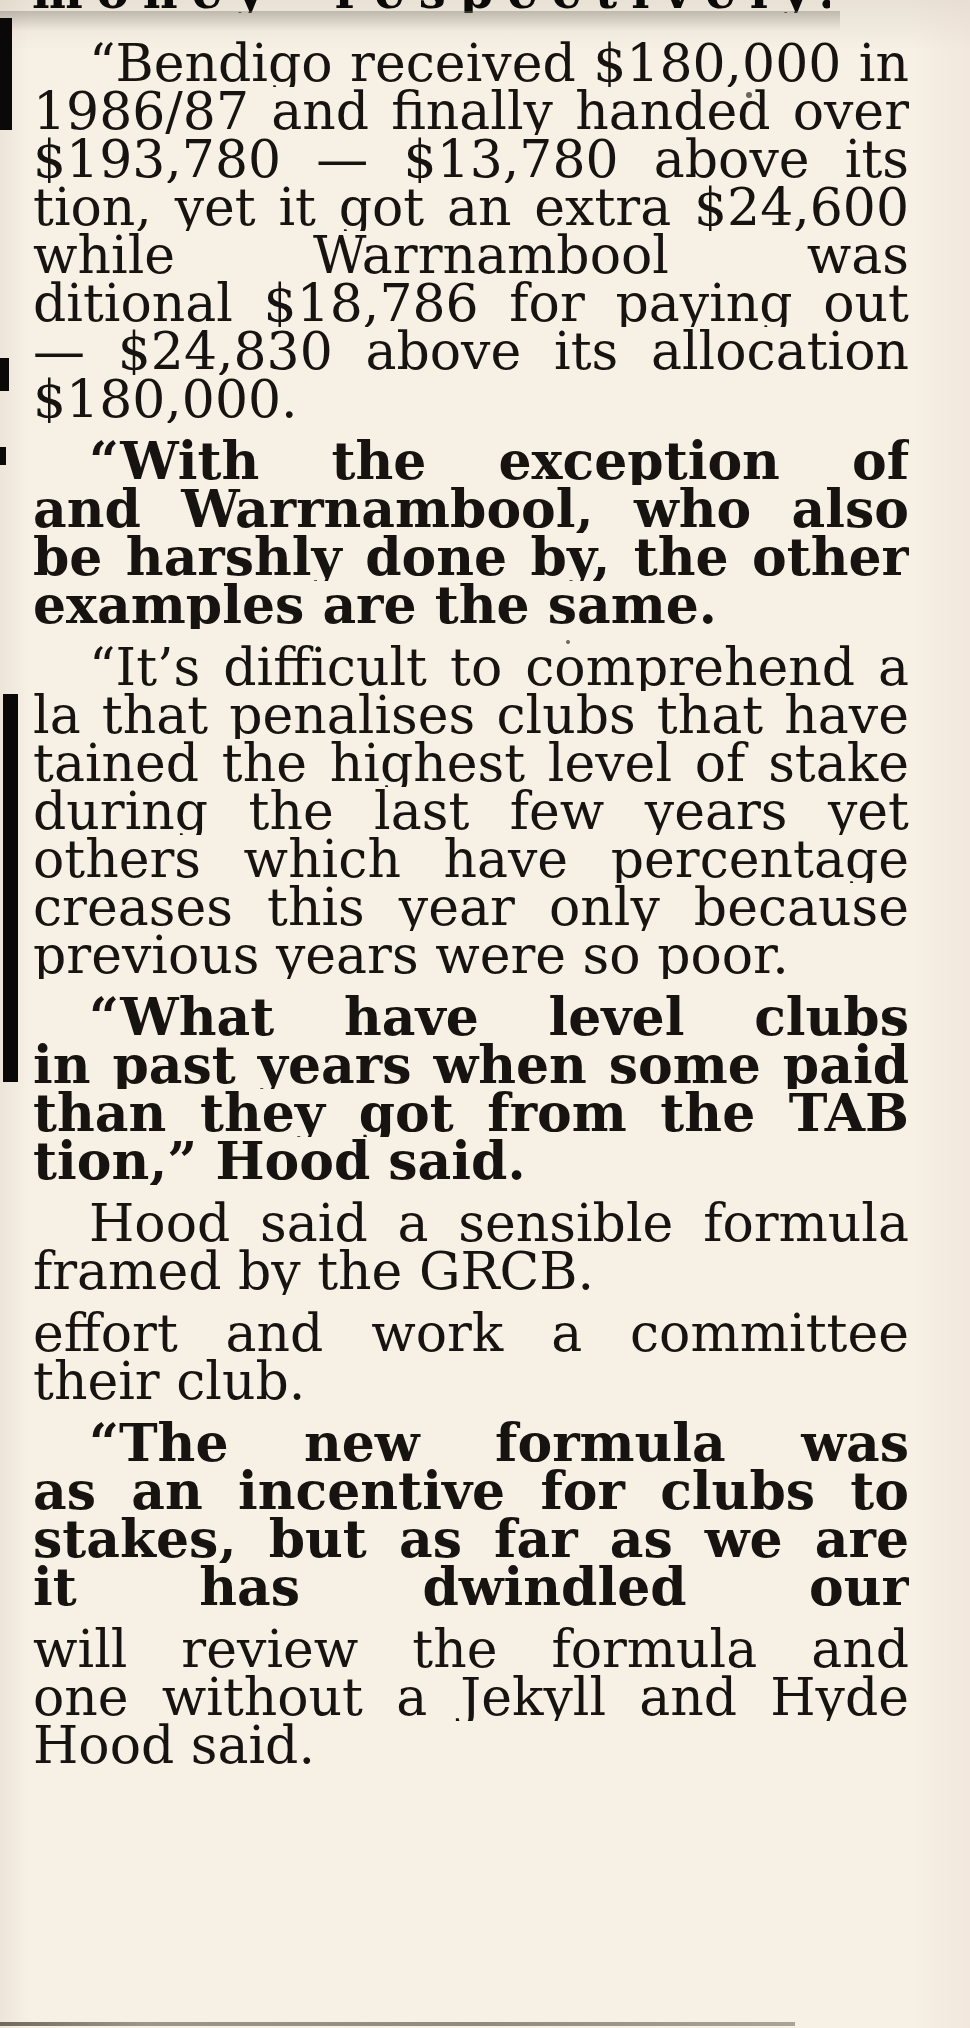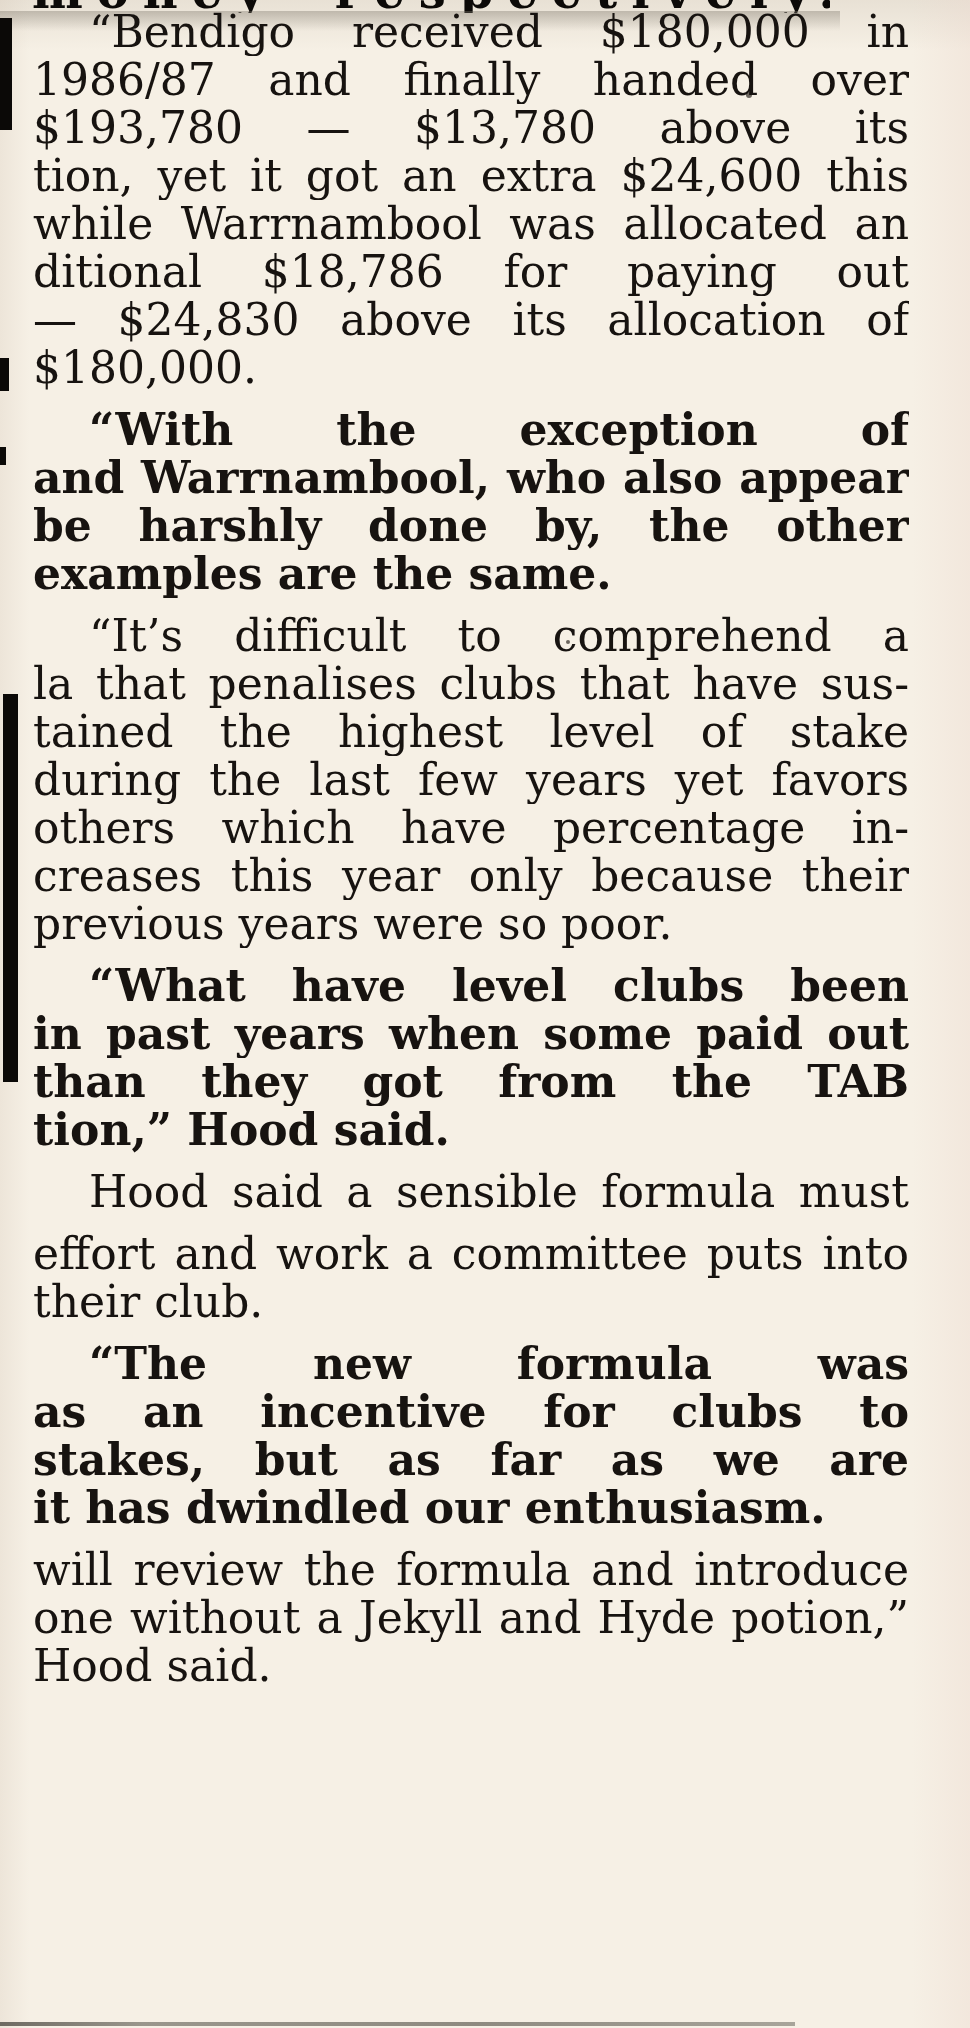--- a/index.html
+++ b/index.html
@@ -37,22 +37,22 @@
   #rule-bottom{
     position:absolute;left:0;top:2022px;width:795px;height:4px;
     background:linear-gradient(90deg,#6e6a62 0,#9a968c 18%,#8e8a80 60%,#a8a49a 100%);
   }
   .speck{position:absolute;background:rgba(60,55,48,.75);border-radius:50%;}
   #speck-1{left:746px;top:92px;width:6px;height:6px;}
   #speck-2{left:566px;top:640px;width:4px;height:4px;}
 
   
   #column{
-    position:absolute;left:33px;top:8px;width:876px;
-    font-size:44px;line-height:48px;
+    position:absolute;left:33px;top:39px;width:876px;
+    font-size:52px;line-height:48px;
   }
   .para{margin:0 0 14px 0;}
   .para.bold{font-weight:bold;}
   .line{
     height:48px;overflow:hidden;
     text-align:justify;text-align-last:justify;
   }
   .line.first{padding-left:56px;}
   .line.last{text-align-last:left;}
 </style>
@@ -99,20 +99,21 @@
       <div class="line last">previous years were so poor.</div>
     </div>
     <div class="para bold">
       <div class="line first">“What have level clubs been doing</div>
       <div class="line">in past years when some paid out less</div>
       <div class="line">than they got from the TAB distribu-</div>
       <div class="line last">tion,” Hood said.</div>
     </div>
     <div class="para regular">
       <div class="line first">Hood said a sensible formula must be</div>
+      <div class="line last">framed by the GRCB.</div>
     </div>
     <div class="para regular">
       <div class="line">effort and work a committee puts into</div>
       <div class="line last">their club.</div>
     </div>
     <div class="para bold">
       <div class="line first">“The new formula was introduced</div>
       <div class="line">as an incentive for clubs to increase</div>
       <div class="line">stakes, but as far as we are concerned</div>
       <div class="line last">it has dwindled our enthusiasm.</div>

